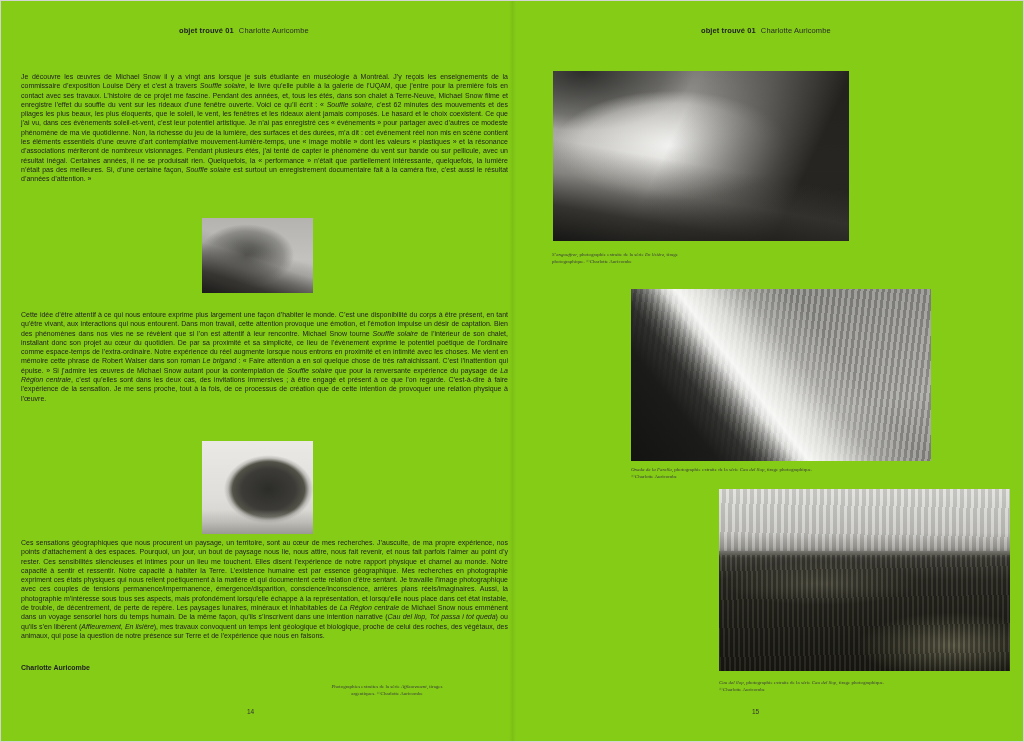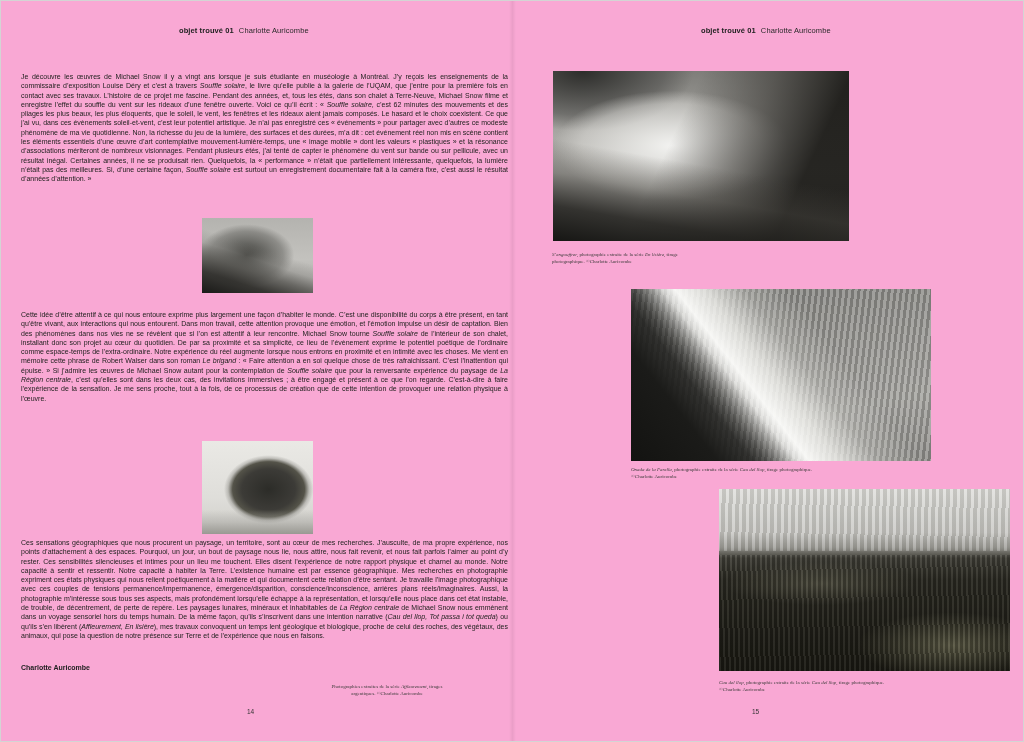--- a/index.html
+++ b/index.html
@@ -1,16 +1,16 @@
 <!DOCTYPE html>
 <html><head>
 <meta charset="utf-8">
 <style>
   html,body{margin:0;padding:0;background:#ffffff;}
-  .spread{position:relative;width:1024px;height:742px;background:#f9a8d4;
+  .spread{position:relative;width:1024px;height:742px;background:#84cc16;
     border:1px solid #d4d4d4;box-sizing:border-box;overflow:hidden;
     font-family:"Liberation Sans","DejaVu Sans",sans-serif;color:#1d1d1b;}
   .gutter{position:absolute;top:0;left:508px;width:7px;height:742px;
     background:linear-gradient(90deg,rgba(0,0,0,0) 0%,rgba(0,0,0,0.06) 50%,rgba(0,0,0,0) 100%);}
   .header{position:absolute;top:25px;font-size:7.5px;letter-spacing:.1px;white-space:nowrap;color:#222;}
   .header .hl{font-weight:bold;}
   .header .ha{margin-left:5px;font-weight:normal;color:#2a2a2a;}
   .body-par{position:absolute;left:20px;width:487px;margin:0;font-size:7px;line-height:9.3px;
     text-align:justify;color:#222220;}
   .body-par i{font-style:italic;}

